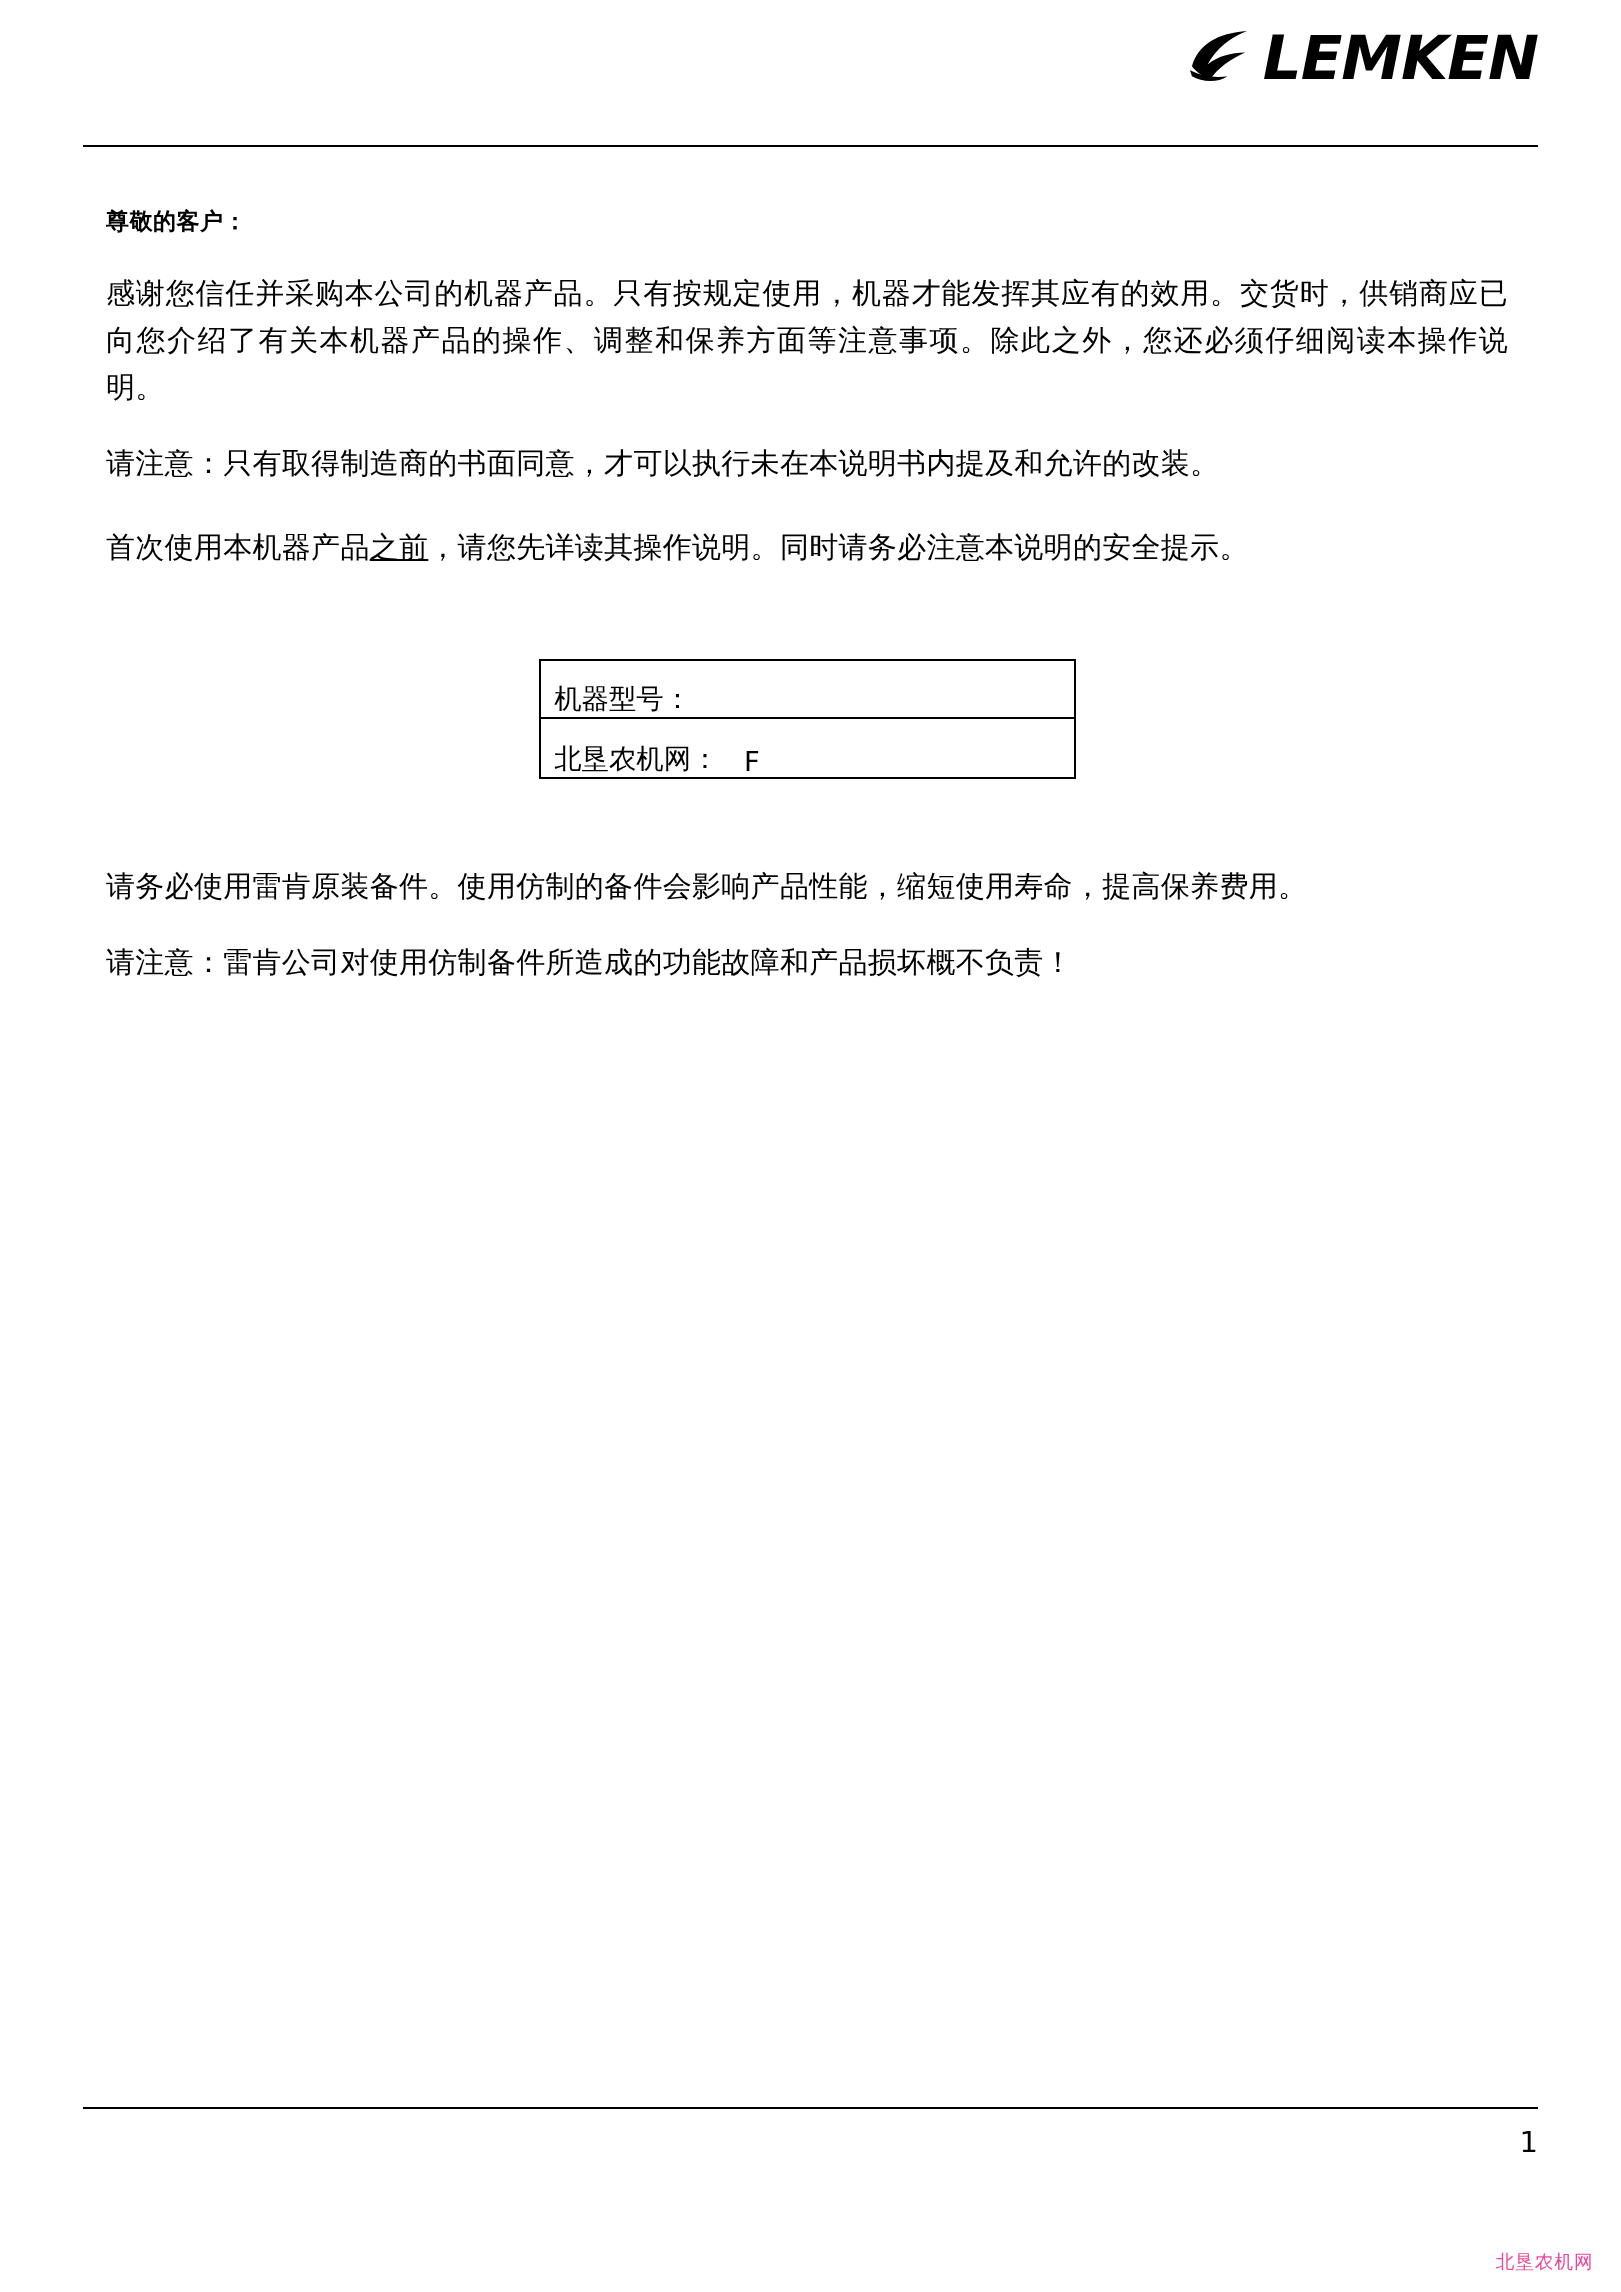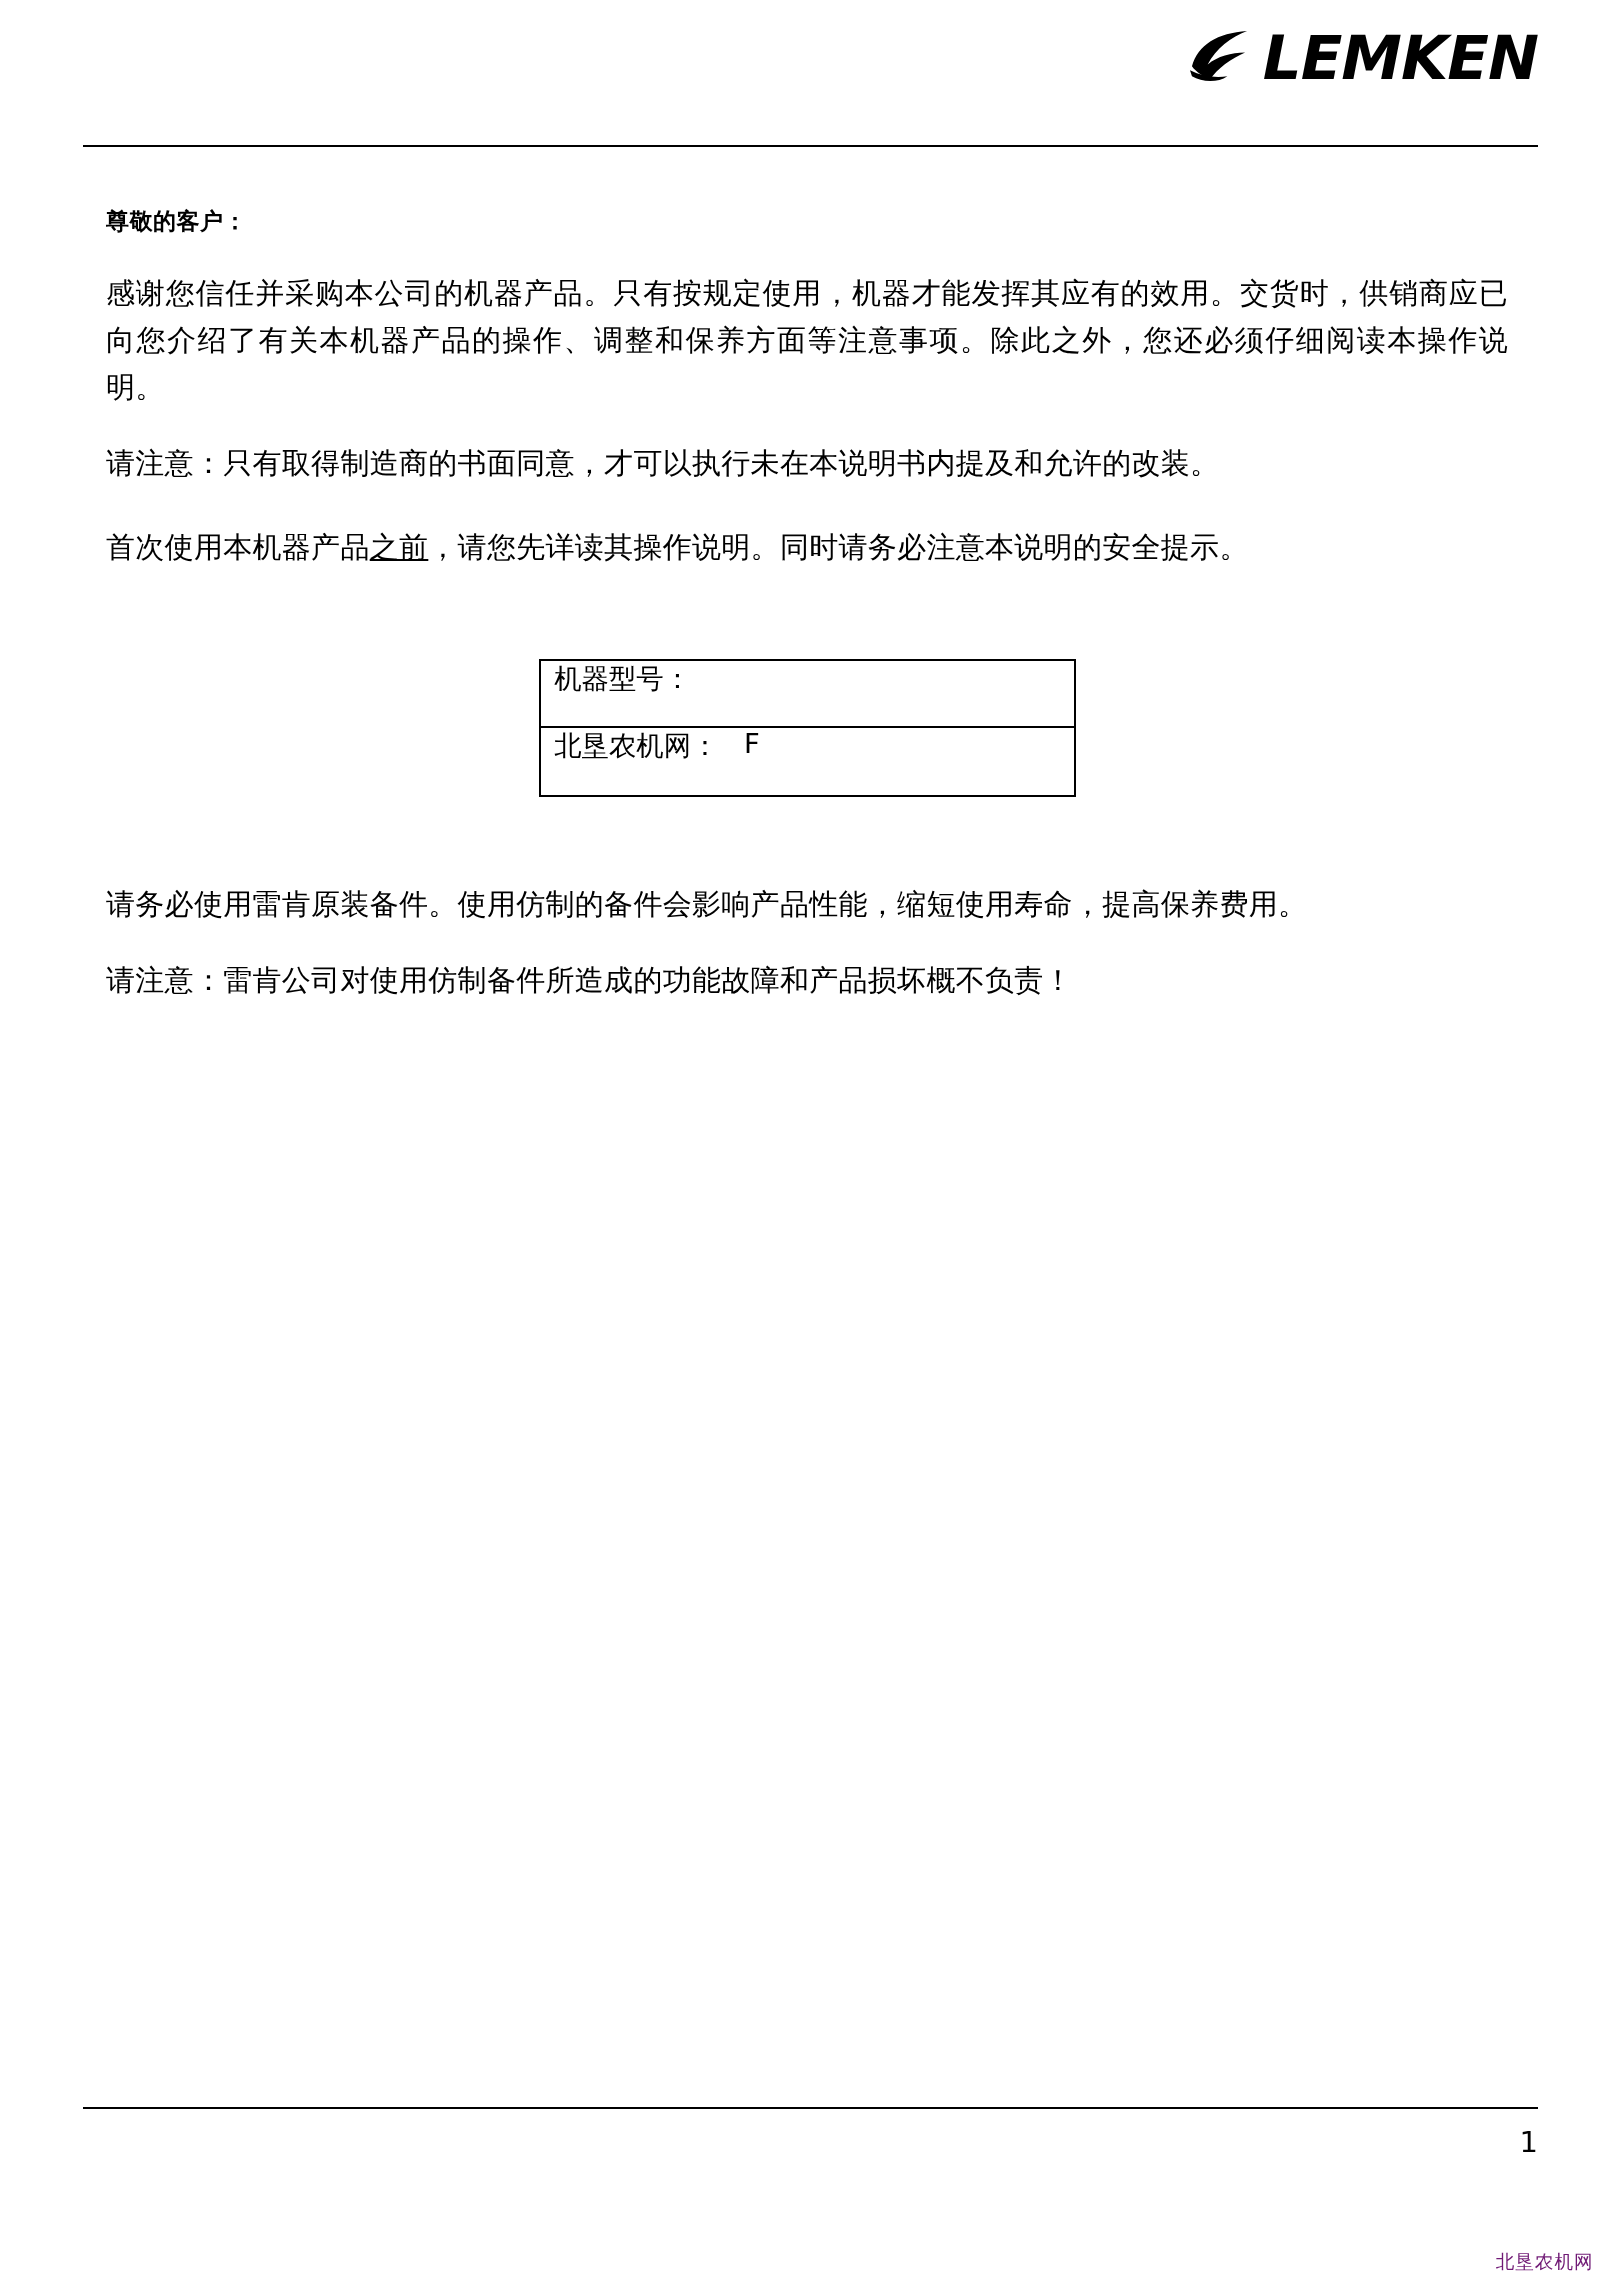--- a/index.html
+++ b/index.html
@@ -102,23 +102,23 @@
     margin: 88px 0 0 0;
     display: flex;
     justify-content: center;
   }
   .databox {
     width: 537px;
     border: 2px solid #000;
     box-sizing: border-box;
   }
   .databox-row {
-    height: 67px;
+    height: 58px;
     display: flex;
-    align-items: flex-start;
+    align-items: flex-end;
     padding-left: 13.7px;
     font-size: 27.4px;
     box-sizing: border-box;
   }
   .databox-row.first {
     border-bottom: 2px solid #000;
   }
   .databox-value {
     margin-left: 25.5px;
   }
@@ -141,21 +141,21 @@
     right: 83px;
     top: 2125px;
     font-size: 29px;
     line-height: 1.2;
   }
   .watermark {
     position: absolute;
     right: 27.4px;
     bottom: 17.6px;
     font-size: 18.6px;
-    color: #701a75;
+    color: #ec4899;
     letter-spacing: 1px;
   }
 </style>
 </head>
 <body>
 
 <div class="page">
 
   <div class="header">
     <div class="logo">

